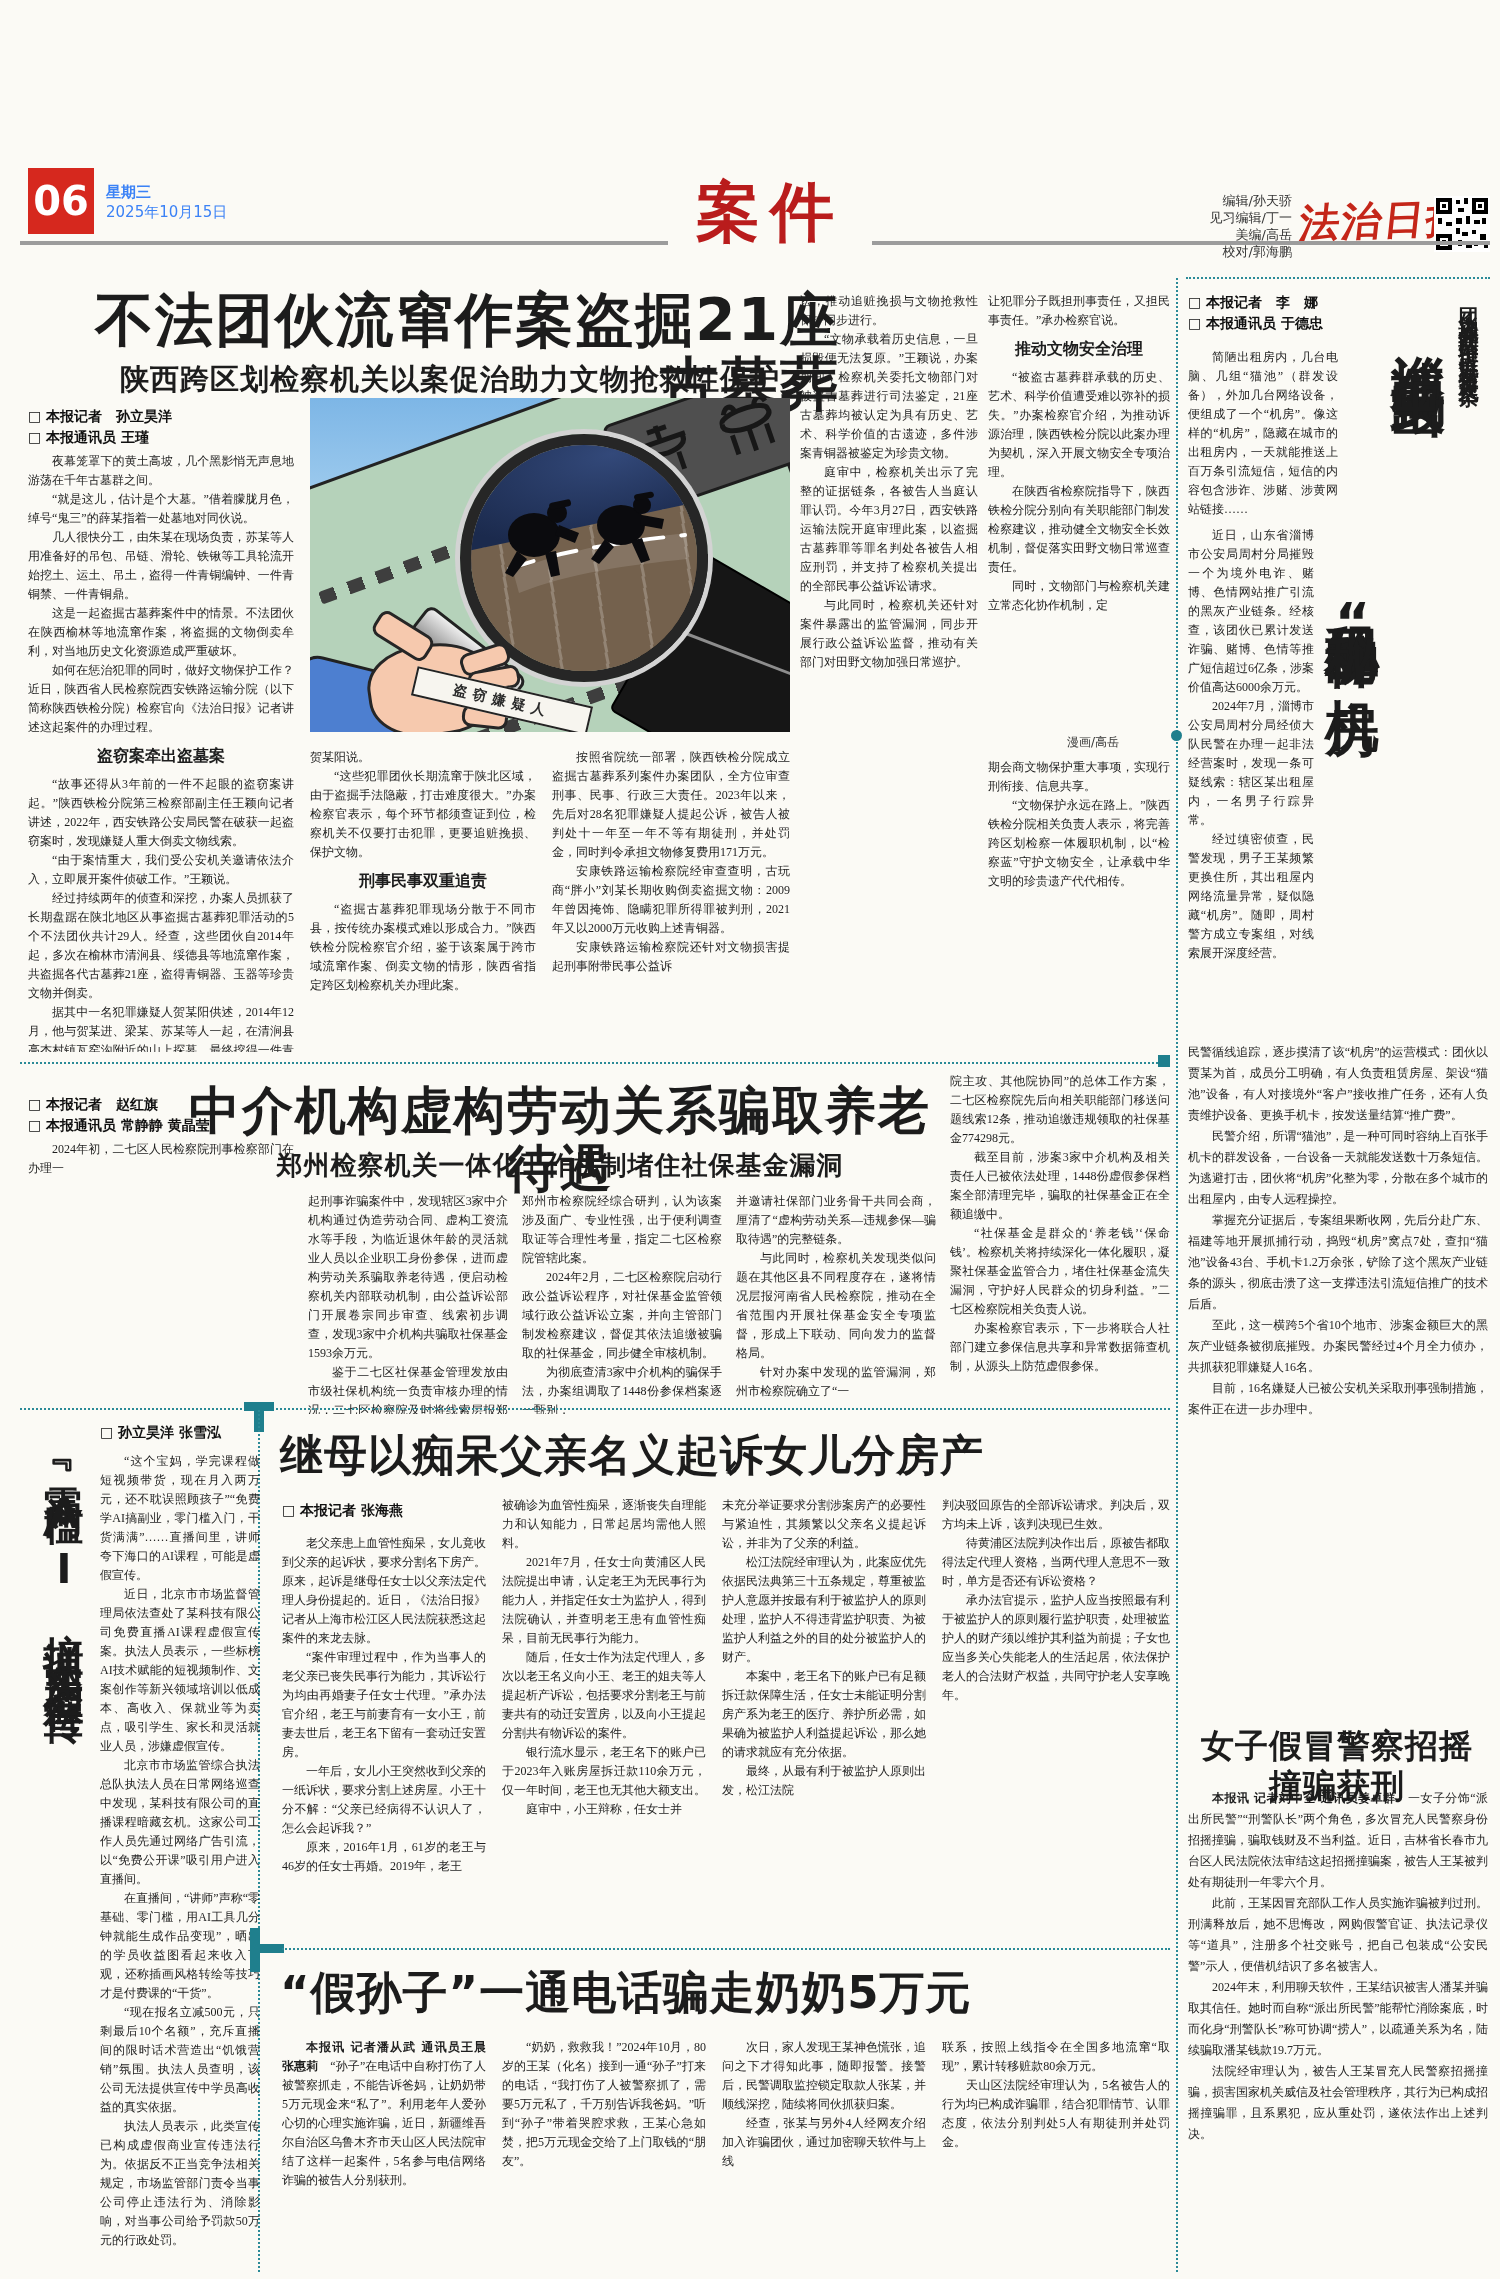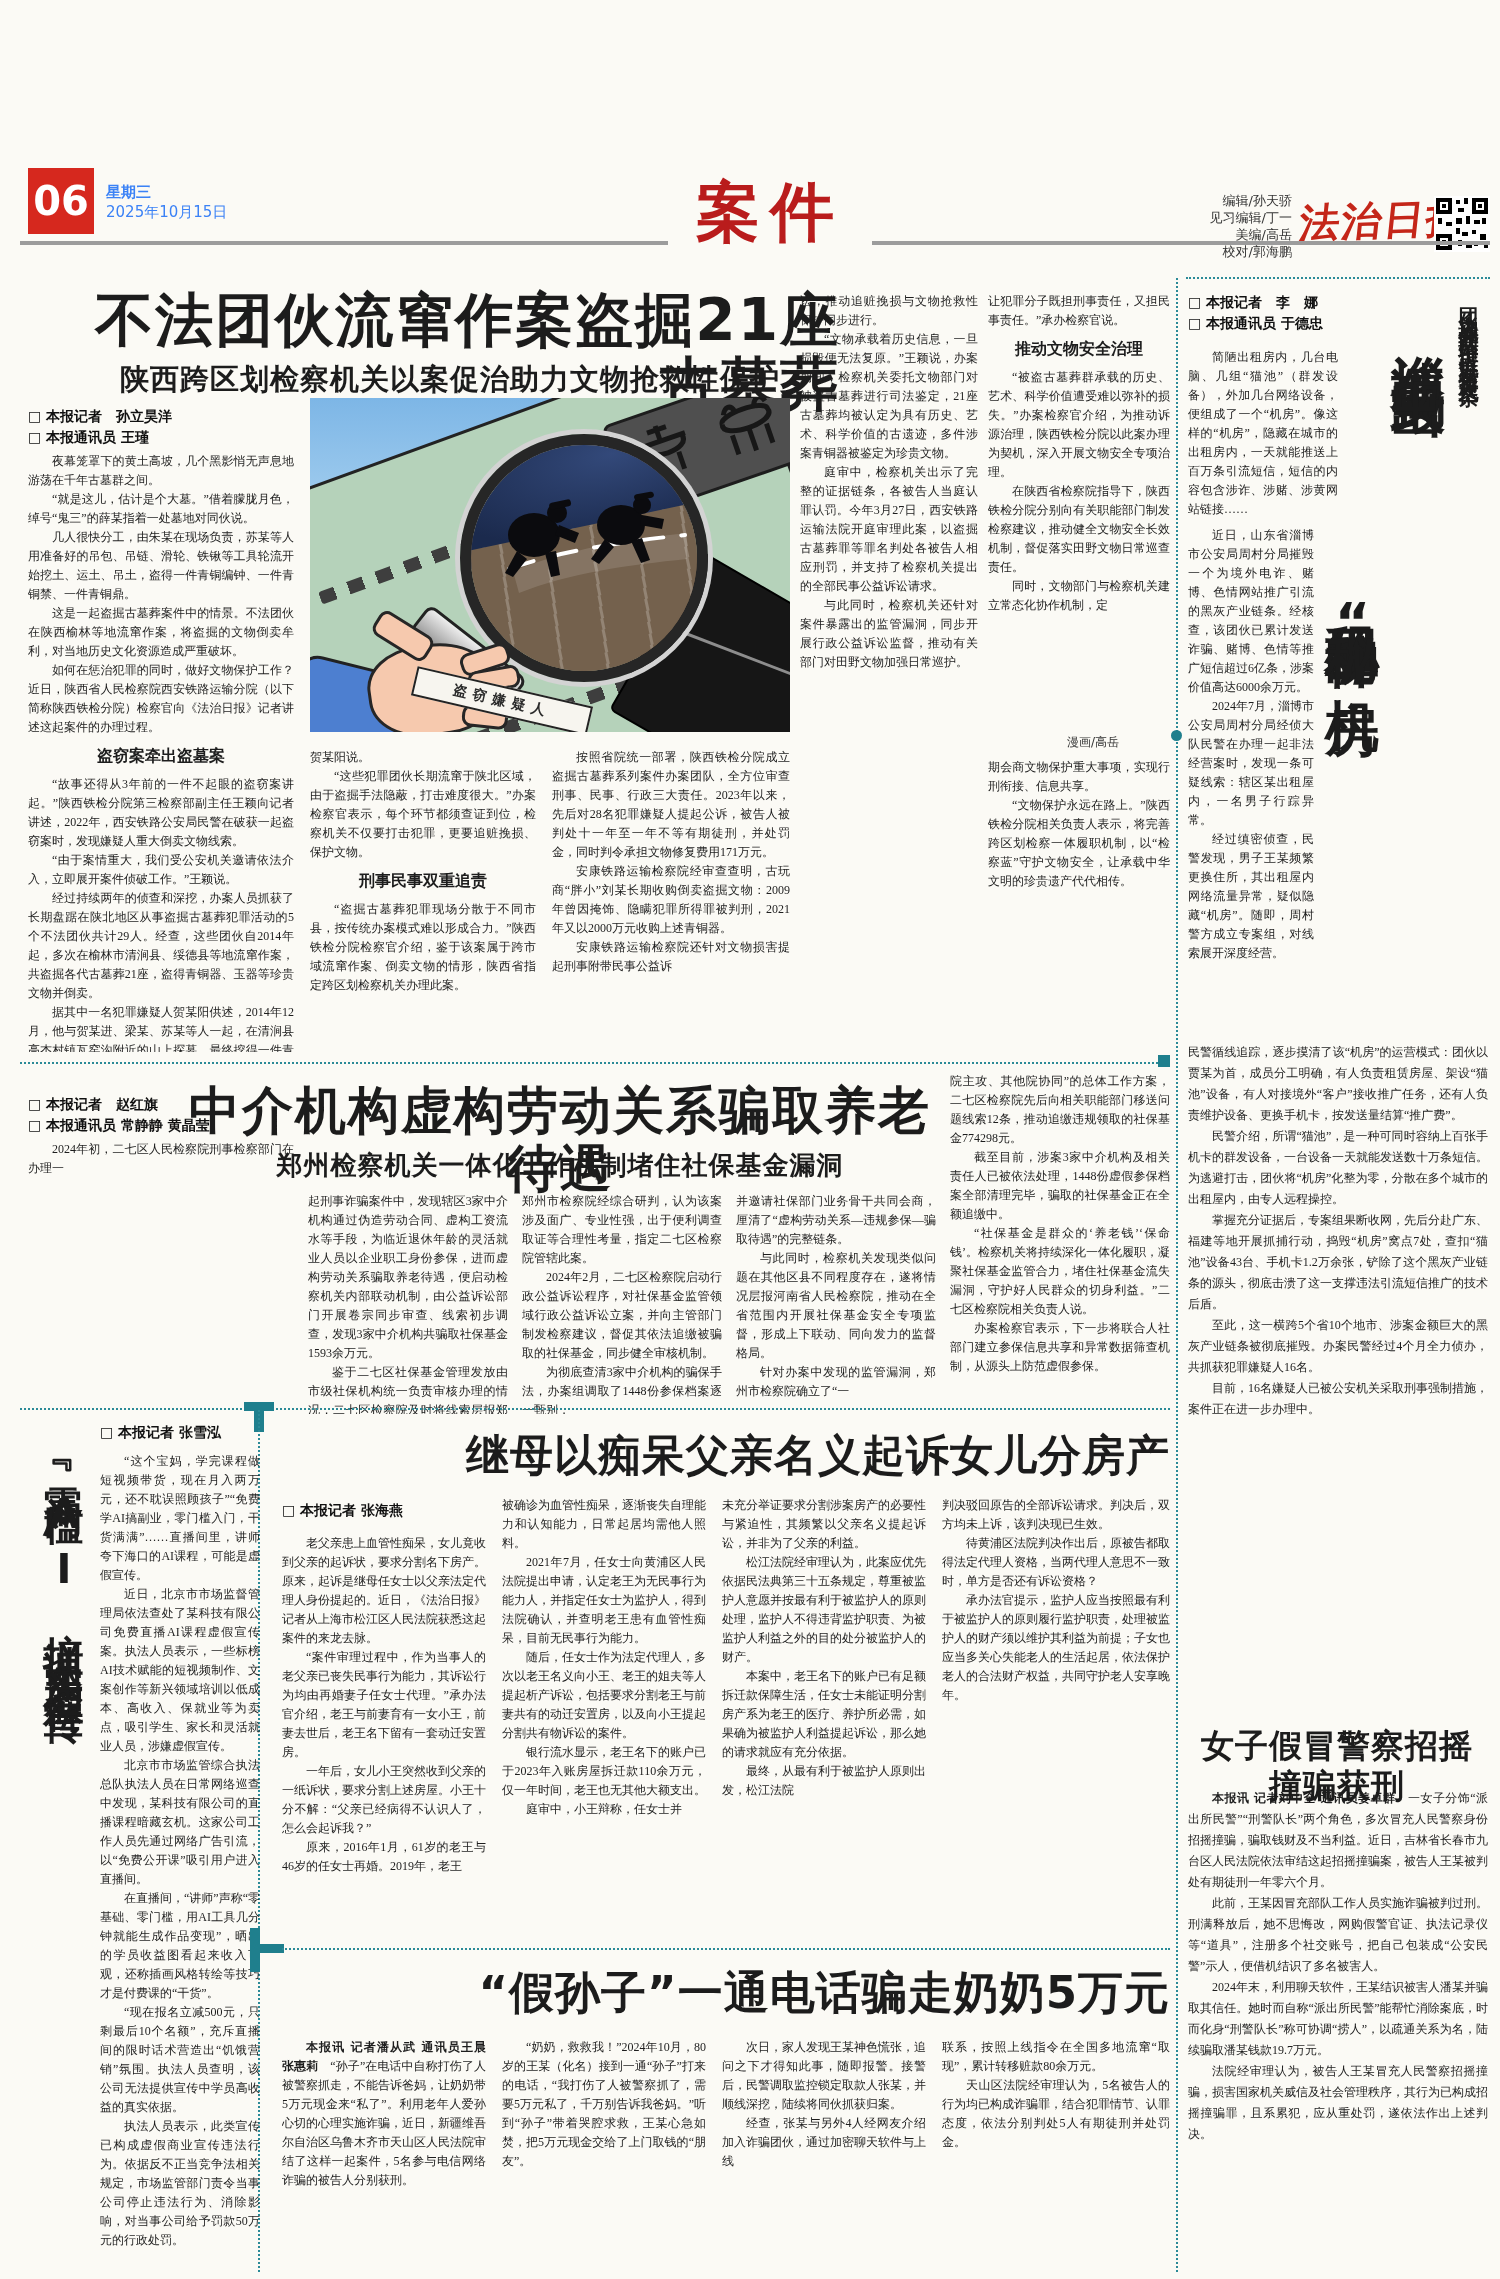--- a/index.html
+++ b/index.html
@@ -11,21 +11,21 @@
   .dateblk{font:700 15px/20px "DejaVu Sans",sans-serif;color:#3b82f6;}
   .dateblk .d2{font-weight:400;}
   .secttitle{font:700 64px/72px "DejaVu Sans",sans-serif;color:#b91c1c;letter-spacing:10px;text-align:center;}
   .editors{font:400 13px/17px "DejaVu Sans",sans-serif;color:#333;text-align:right;}
   .paperlogo{font:700 40px/48px "DejaVu Serif",serif;color:#c42619;transform:skewX(-8deg) rotate(-2deg);letter-spacing:2px;}
   .rule{background:#9c9c9c;height:4px;}
   
   .h-main{font:600 58px/64px "DejaVu Sans",sans-serif;letter-spacing:2px;text-align:right;}
   .h-sub{font:600 29px/34px "DejaVu Sans",sans-serif;letter-spacing:1px;text-align:center;}
   .h-mid{font:600 51px/58px "DejaVu Sans",sans-serif;text-align:center;letter-spacing:2px;}
-  .h-sec{font:600 43px/50px "DejaVu Sans",sans-serif;text-align:right;letter-spacing:1px;}
+  .h-sec{font:600 43px/50px "DejaVu Sans",sans-serif;text-align:left;letter-spacing:1px;}
   .h-side{font:600 33px/40px "DejaVu Sans",sans-serif;text-align:center;letter-spacing:1px;}
   .byline{font:700 14px/21px "DejaVu Sans",sans-serif;color:#111;}
   
   .col{position:absolute;overflow:hidden;text-align:justify;font:12px/19px "Liberation Serif",serif;color:#1d1d1d;}
   .col p{margin:0;text-indent:2em;}
   .col p.cont{text-indent:0;}
   .inhead{font:700 16px/20px "DejaVu Sans",sans-serif;text-align:center;text-indent:0;margin:9px 0;}
   .lead{font-family:"DejaVu Sans",sans-serif;font-weight:700;}
   .caption{font:12px/16px "DejaVu Sans",sans-serif;color:#333;text-align:center;}
   
@@ -239,21 +239,21 @@
       <p>截至目前，涉案3家中介机构及相关责任人已被依法处理，1448份虚假参保档案全部清理完毕，骗取的社保基金正在全额追缴中。</p>
       <p>“社保基金是群众的‘养老钱’‘保命钱’。检察机关将持续深化一体化履职，凝聚社保基金监管合力，堵住社保基金流失漏洞，守护好人民群众的切身利益。”二七区检察院相关负责人说。</p>
       <p>办案检察官表示，下一步将联合人社部门建立参保信息共享和异常数据筛查机制，从源头上防范虚假参保。</p>
     </div>
 
   <div class="abs dot-h" style="left:20px;top:1408px;width:1150px;"></div>
   <div class="abs teal" style="left:244px;top:1402px;width:30px;height:9px;"></div>
   <div class="abs teal" style="left:254px;top:1402px;width:10px;height:30px;"></div>
   <div class="abs dot-v" style="left:258px;top:1410px;height:862px;"></div>
   <div class="abs vert v-ai" style="left:26px;top:1446px;height:810px;width:64px;">『零门槛』AI培训课实为虚假宣传</div>
-  <div class="abs byline" style="left:100px;top:1422px;">□ 本报记者 张雪泓</div>
+  <div class="abs byline" style="left:100px;top:1422px;">□ 孙立昊洋 张雪泓</div>
   <div class="col" style="left:100px;top:1452px;width:160px;height:818px;">
       <p>“这个宝妈，学完课程做短视频带货，现在月入两万元，还不耽误照顾孩子”“免费学AI搞副业，零门槛入门，干货满满”……直播间里，讲师夸下海口的AI课程，可能是虚假宣传。</p>
       <p>近日，北京市市场监督管理局依法查处了某科技有限公司免费直播AI课程虚假宣传案。执法人员表示，一些标榜AI技术赋能的短视频制作、文案创作等新兴领域培训以低成本、高收入、保就业等为卖点，吸引学生、家长和灵活就业人员，涉嫌虚假宣传。</p>
       <p>北京市市场监管综合执法总队执法人员在日常网络巡查中发现，某科技有限公司的直播课程暗藏玄机。这家公司工作人员先通过网络广告引流，以“免费公开课”吸引用户进入直播间。</p>
       <p>在直播间，“讲师”声称“零基础、零门槛，用AI工具几分钟就能生成作品变现”，晒出的学员收益图看起来收入可观，还称插画风格转绘等技巧才是付费课的“干货”。</p>
       <p>“现在报名立减500元，只剩最后10个名额”，充斥直播间的限时话术营造出“饥饿营销”氛围。执法人员查明，该公司无法提供宣传中学员高收益的真实依据。</p>
       <p>执法人员表示，此类宣传已构成虚假商业宣传违法行为。依据反不正当竞争法相关规定，市场监管部门责令当事公司停止违法行为、消除影响，对当事公司给予罚款50万元的行政处罚。</p>
     </div>
 
   <div class="abs h-sec" style="left:280px;top:1430px;width:890px;">继母以痴呆父亲名义起诉女儿分房产</div>

